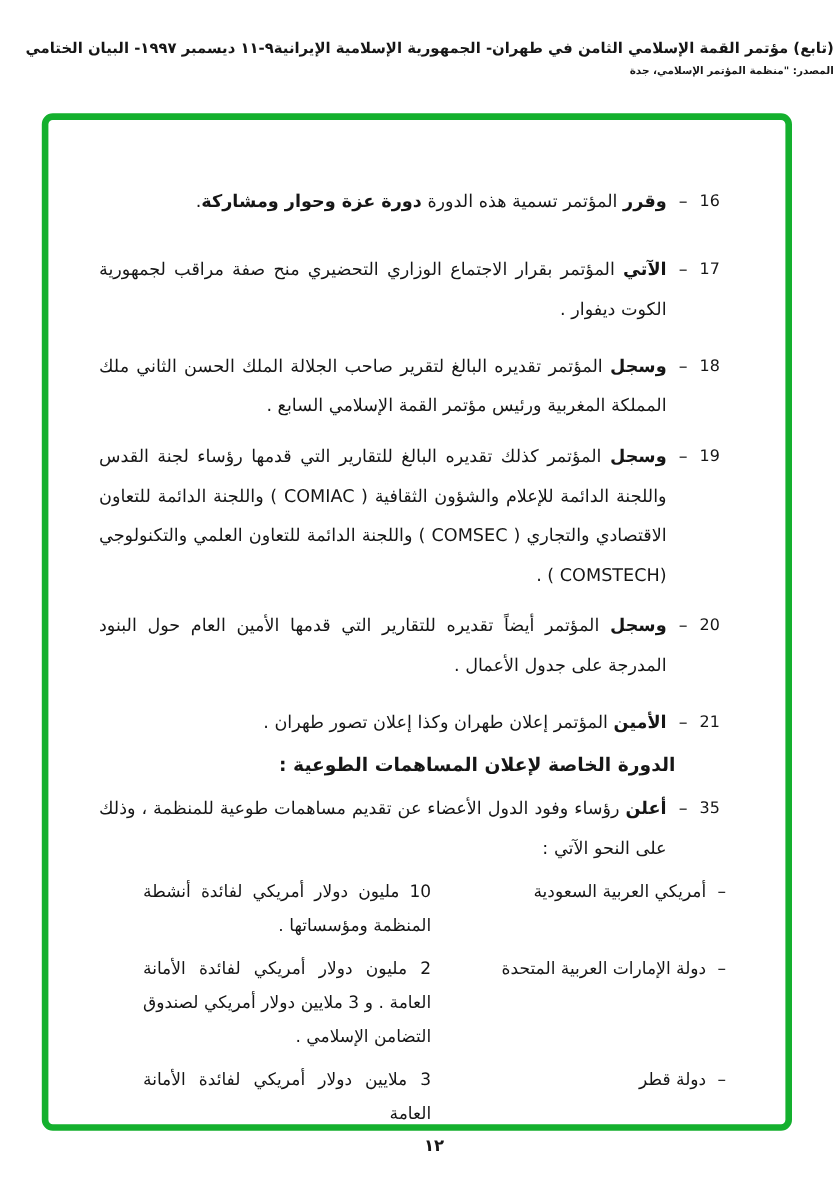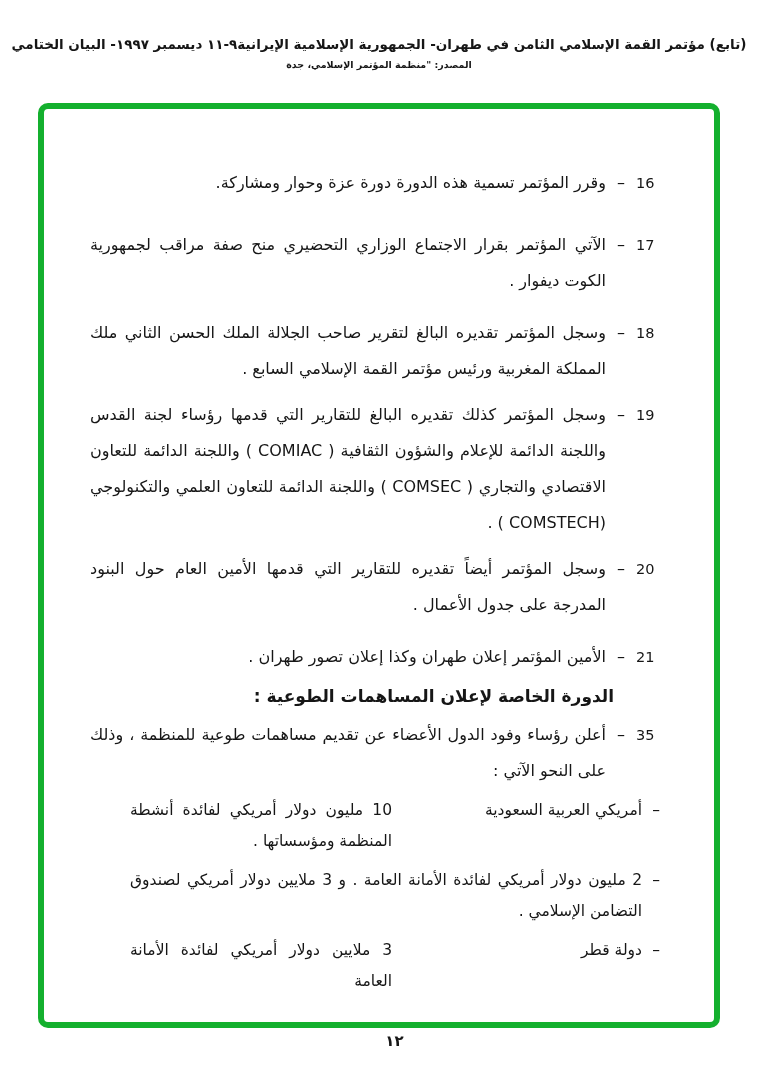--- a/index.html
+++ b/index.html
@@ -15,21 +15,21 @@
     color: #161616;
     overflow: hidden;
   }
 
   
   .page-header {
     position: absolute;
     top: 36px;
     left: 0;
     right: 0;
-    text-align: center;
+    text-align: right;
     direction: rtl;
   }
   .page-header .title {
     font-weight: bold;
     font-size: 13.5px;
     white-space: nowrap;
     letter-spacing: 0;
   }
   .page-header .source {
     font-weight: bold;
@@ -71,21 +71,21 @@
   .item .dash {
     flex: 0 0 auto;
     width: 14px;
     text-align: center;
   }
   .item .text {
     flex: 1 1 auto;
     margin: 0;
     text-align: justify;
   }
-  .item .text b { font-weight: normal; }
+  .item .text b { font-weight: bold; }
 
   .mb-xl { margin-bottom: 26px; }
   .mb-lg { margin-bottom: 16px; }
   .mb-md { margin-bottom: 10px; }
   .mb-sm { margin-bottom: 6px; }
 
   
   .section-heading {
     font-weight: bold;
     font-size: 17px;
@@ -212,20 +212,21 @@
     <div class="contrib">
 
       <div class="contrib-row">
         <span class="c-dash">–</span>
         <span class="country">أمريكي العربية السعودية</span>
         <p class="amount">10 مليون دولار أمريكي لفائدة أنشطة المنظمة ومؤسساتها .</p>
       </div>
 
       <div class="contrib-row">
         <span class="c-dash">–</span>
+        <span class="country">دولة الإمارات العربية المتحدة</span>
         <p class="amount">2 مليون دولار أمريكي لفائدة الأمانة العامة . و 3 ملايين دولار أمريكي لصندوق التضامن الإسلامي .</p>
       </div>
 
       <div class="contrib-row">
         <span class="c-dash">–</span>
         <span class="country">دولة قطر</span>
         <p class="amount">3 ملايين دولار أمريكي لفائدة الأمانة العامة</p>
       </div>
 
     </div>

